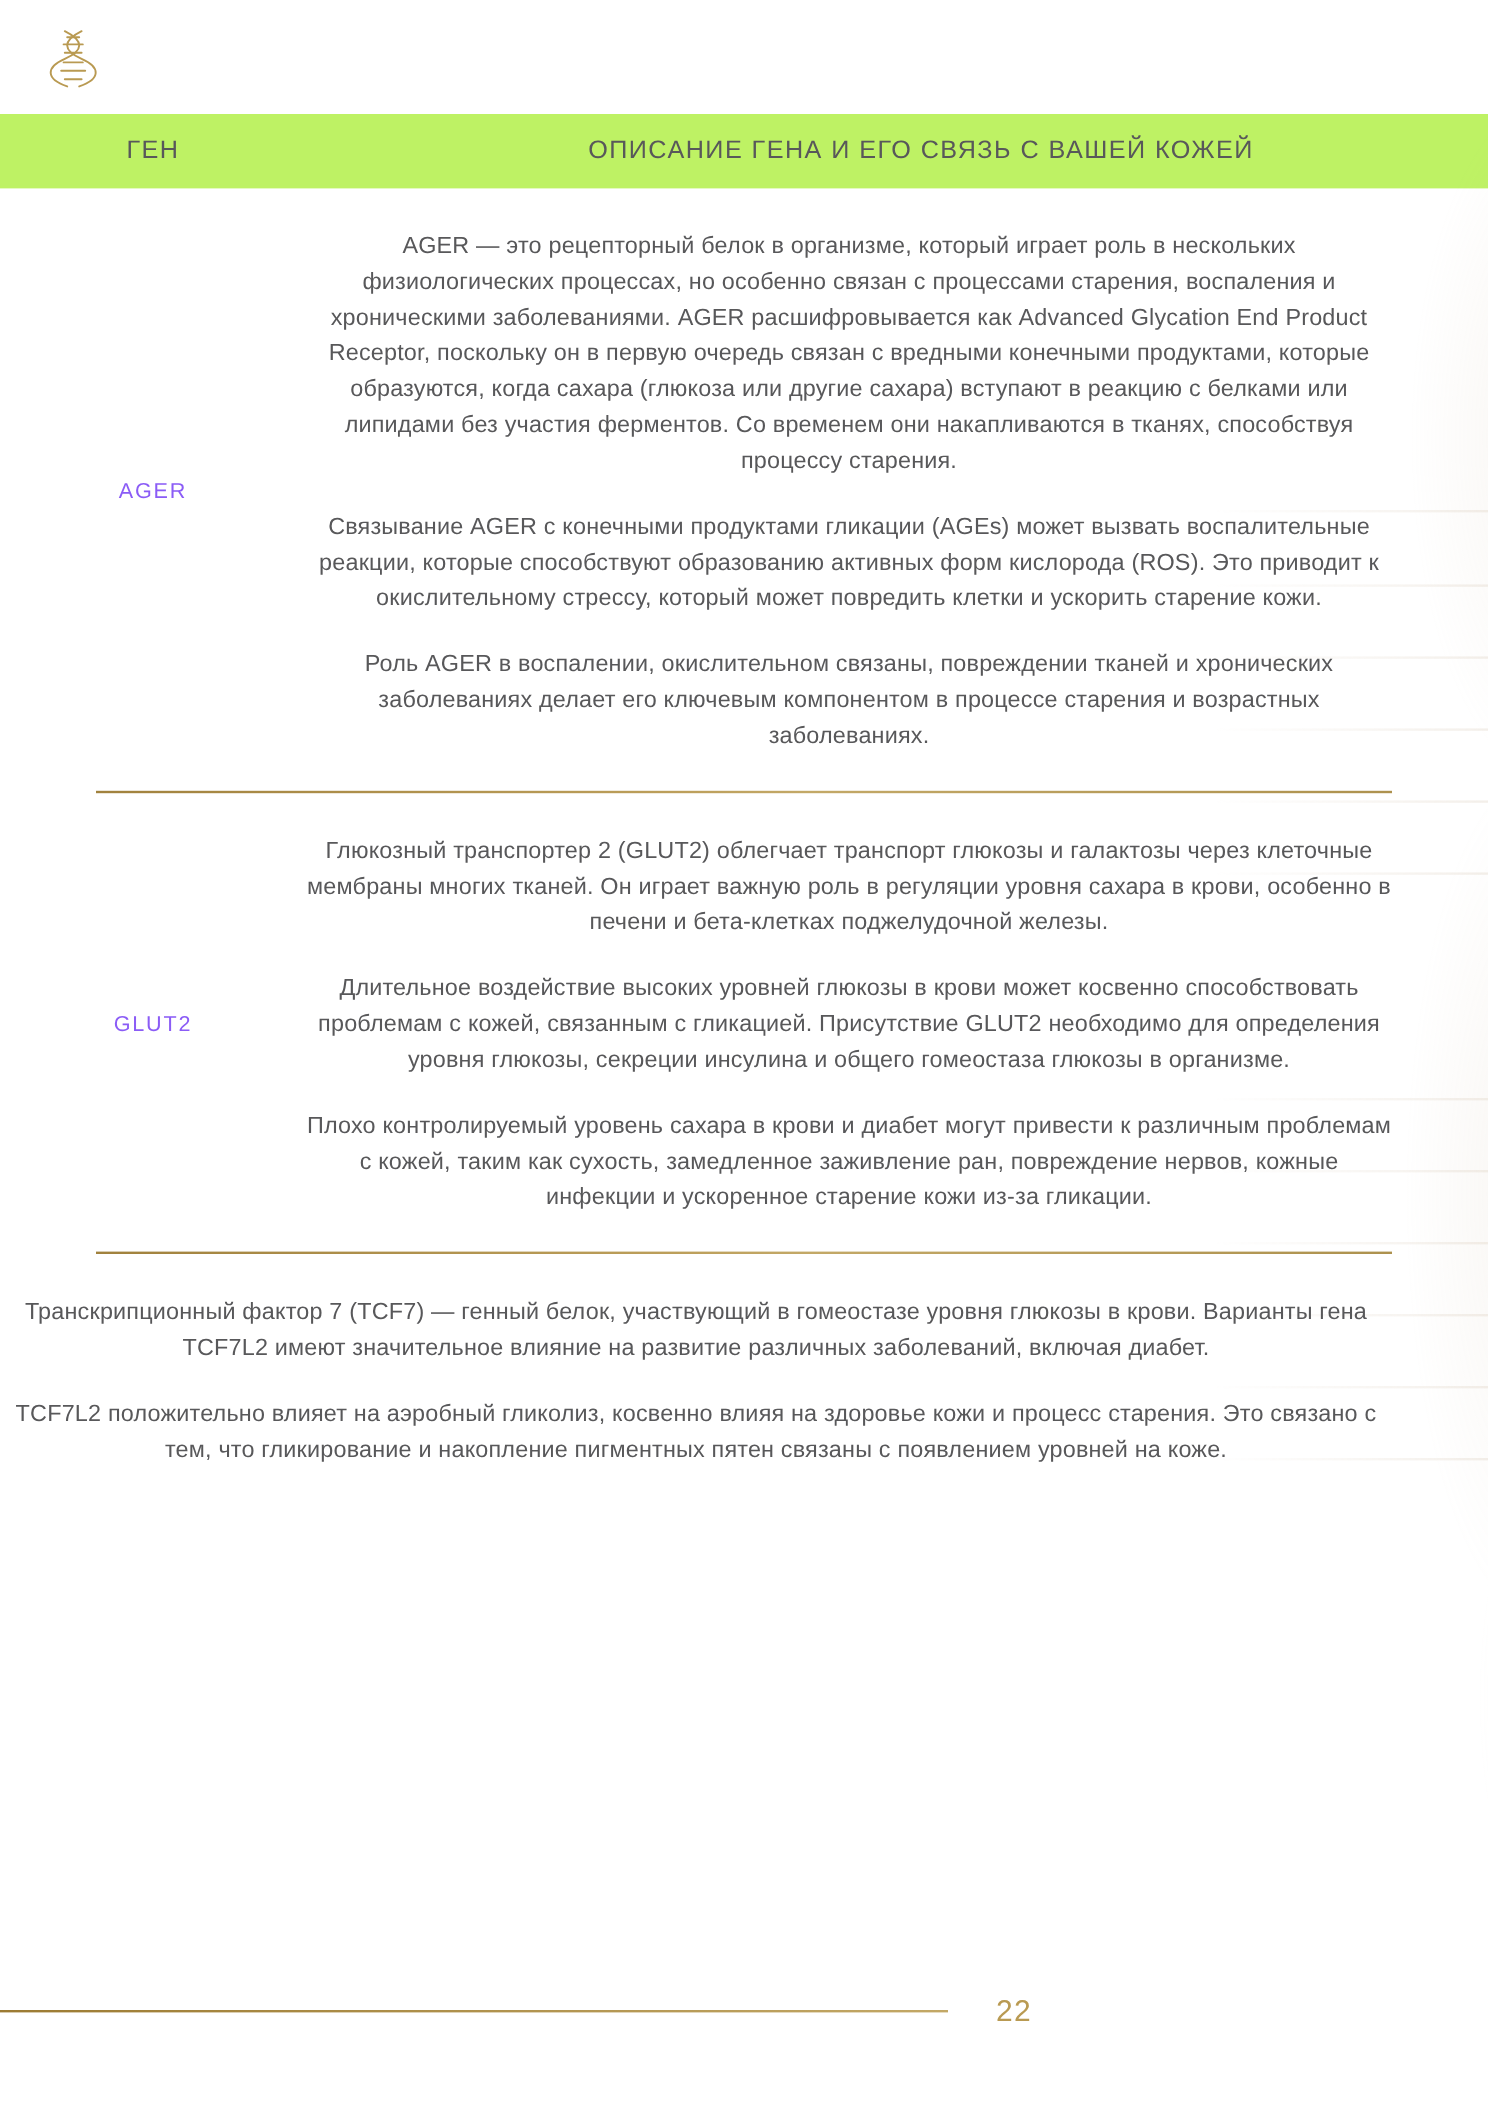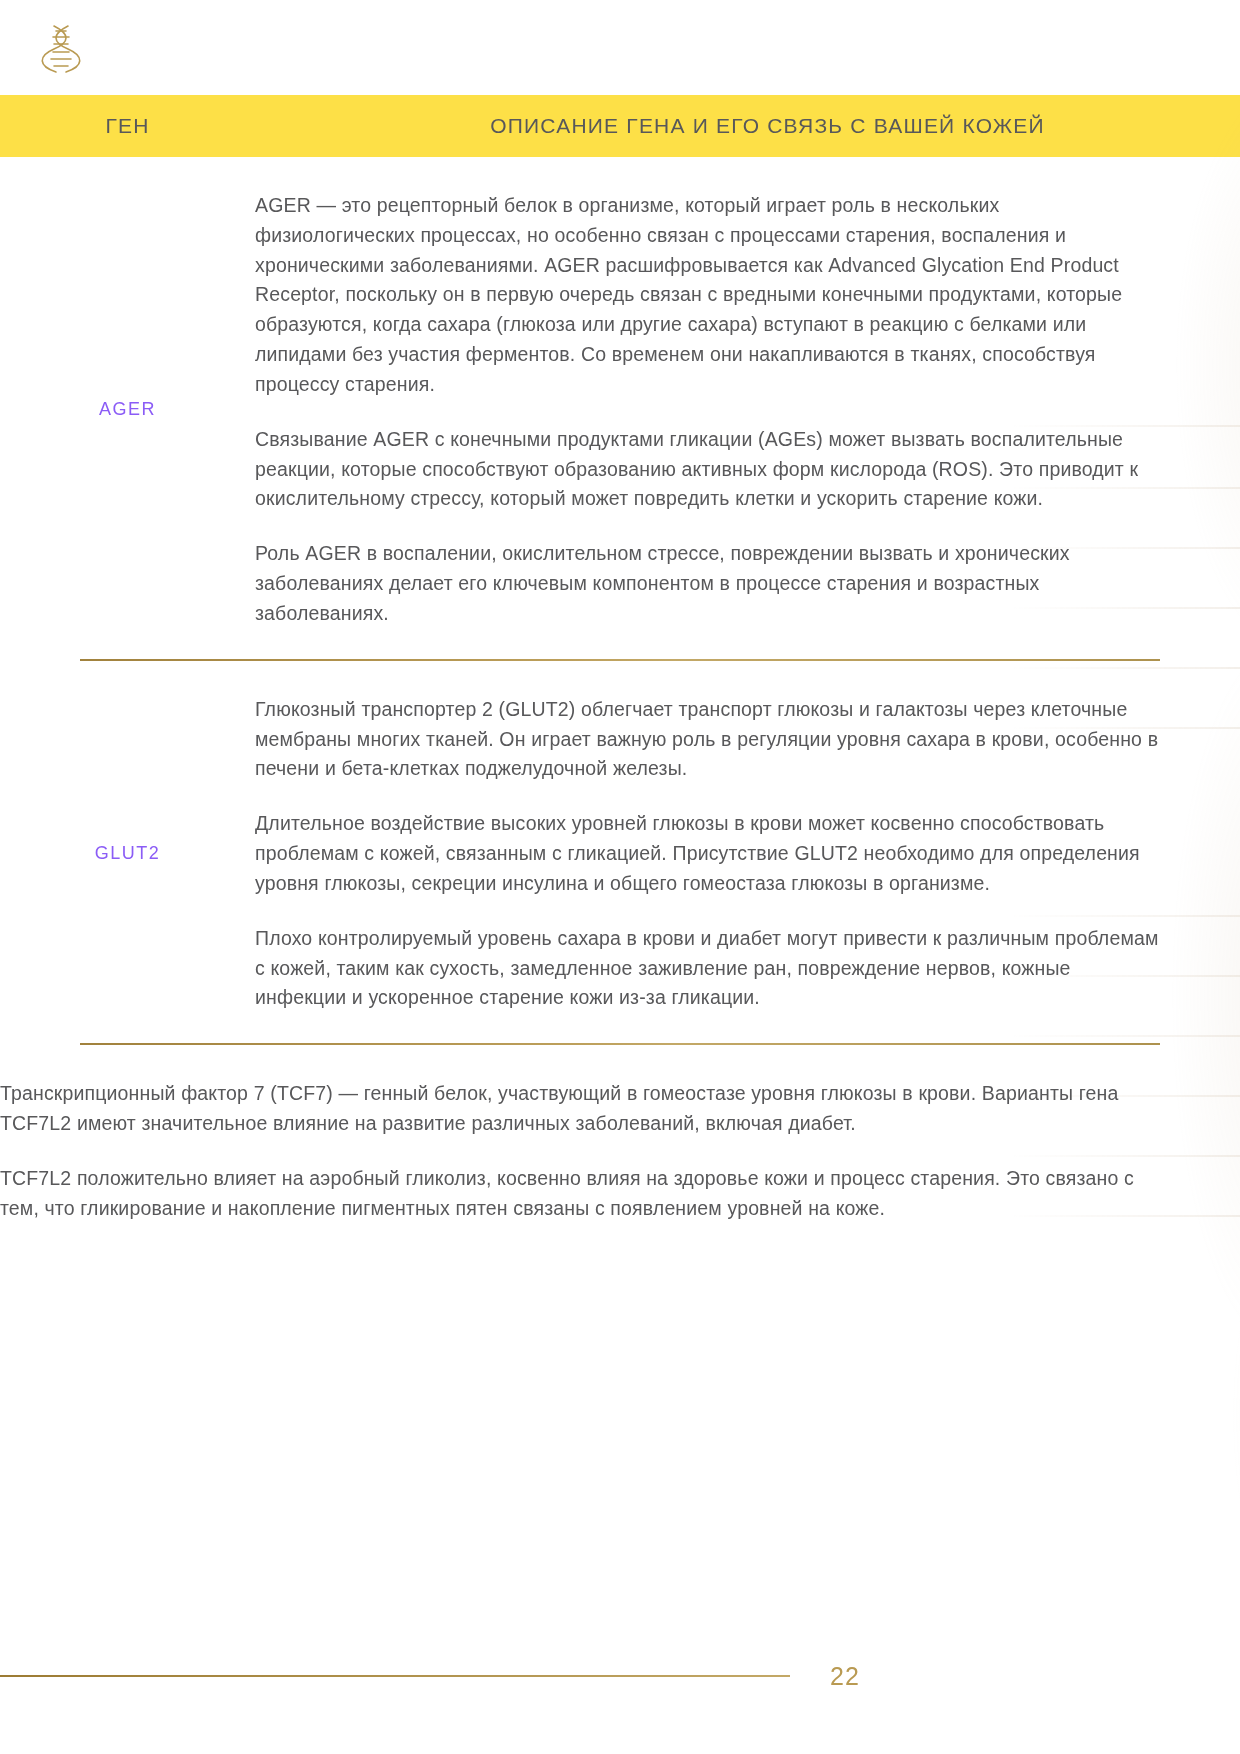--- a/index.html
+++ b/index.html
@@ -50,21 +50,21 @@
     top: 22px;
     width: 44px;
     height: 54px;
   }
 
   
   .table-head {
     display: flex;
     align-items: center;
     height: 62px;
-    background: #fde047;
+    background: #bef264;
   }
   .th-gene {
     width: 255px;
     text-align: center;
     font-size: 21px;
     letter-spacing: 1.2px;
     color: #58585a;
     font-weight: 400;
   }
   .th-desc {
@@ -100,20 +100,21 @@
   .gene-desc {
     flex: 1;
     padding-right: 80px;
   }
   .gene-desc p {
     margin: 0 0 25px 0;
     font-size: 19.5px;
     line-height: 1.53;
     color: #58585a;
     letter-spacing: 0.15px;
+    text-align: center;
   }
   .gene-desc p:last-child {
     margin-bottom: 0;
   }
 
   .row-divider {
     height: 2px;
     margin: 0 80px 0 80px;
     background: linear-gradient(to right, #9c7b33 0%, #b99a52 45%, #c0a45f 55%, #a98c45 100%);
     opacity: 0.95;
@@ -177,21 +178,21 @@
   <div class="th-desc">ОПИСАНИЕ ГЕНА И ЕГО СВЯЗЬ С ВАШЕЙ КОЖЕЙ</div>
 </div>
 
 <div class="rows">
 
   <div class="gene-row">
     <div class="gene-name">AGER</div>
     <div class="gene-desc">
       <p>AGER — это рецепторный белок в организме, который играет роль в нескольких физиологических процессах, но особенно связан с процессами старения, воспаления и хроническими заболеваниями. AGER расшифровывается как Advanced Glycation End Product Receptor, поскольку он в первую очередь связан с вредными конечными продуктами, которые образуются, когда сахара (глюкоза или другие сахара) вступают в реакцию с белками или липидами без участия ферментов. Со временем они накапливаются в тканях, способствуя процессу старения.</p>
       <p>Связывание AGER с конечными продуктами гликации (AGEs) может вызвать воспалительные реакции, которые способствуют образованию активных форм кислорода (ROS). Это приводит к окислительному стрессу, который может повредить клетки и ускорить старение кожи.</p>
-      <p>Роль AGER в воспалении, окислительном стрессе, повреждении вызвать и хронических заболеваниях делает его ключевым компонентом в процессе старения и возрастных заболеваниях.</p>
+      <p>Роль AGER в воспалении, окислительном связаны, повреждении тканей и хронических заболеваниях делает его ключевым компонентом в процессе старения и возрастных заболеваниях.</p>
     </div>
   </div>
   <div class="row-divider"></div>
 
   <div class="gene-row">
     <div class="gene-name">GLUT2</div>
     <div class="gene-desc">
       <p>Глюкозный транспортер 2 (GLUT2) облегчает транспорт глюкозы и галактозы через клеточные мембраны многих тканей. Он играет важную роль в регуляции уровня сахара в крови, особенно в печени и бета-клетках поджелудочной железы.</p>
       <p>Длительное воздействие высоких уровней глюкозы в крови может косвенно способствовать проблемам с кожей, связанным с гликацией. Присутствие GLUT2 необходимо для определения уровня глюкозы, секреции инсулина и общего гомеостаза глюкозы в организме.</p>
       <p>Плохо контролируемый уровень сахара в крови и диабет могут привести к различным проблемам с кожей, таким как сухость, замедленное заживление ран, повреждение нервов, кожные инфекции и ускоренное старение кожи из-за гликации.</p>

